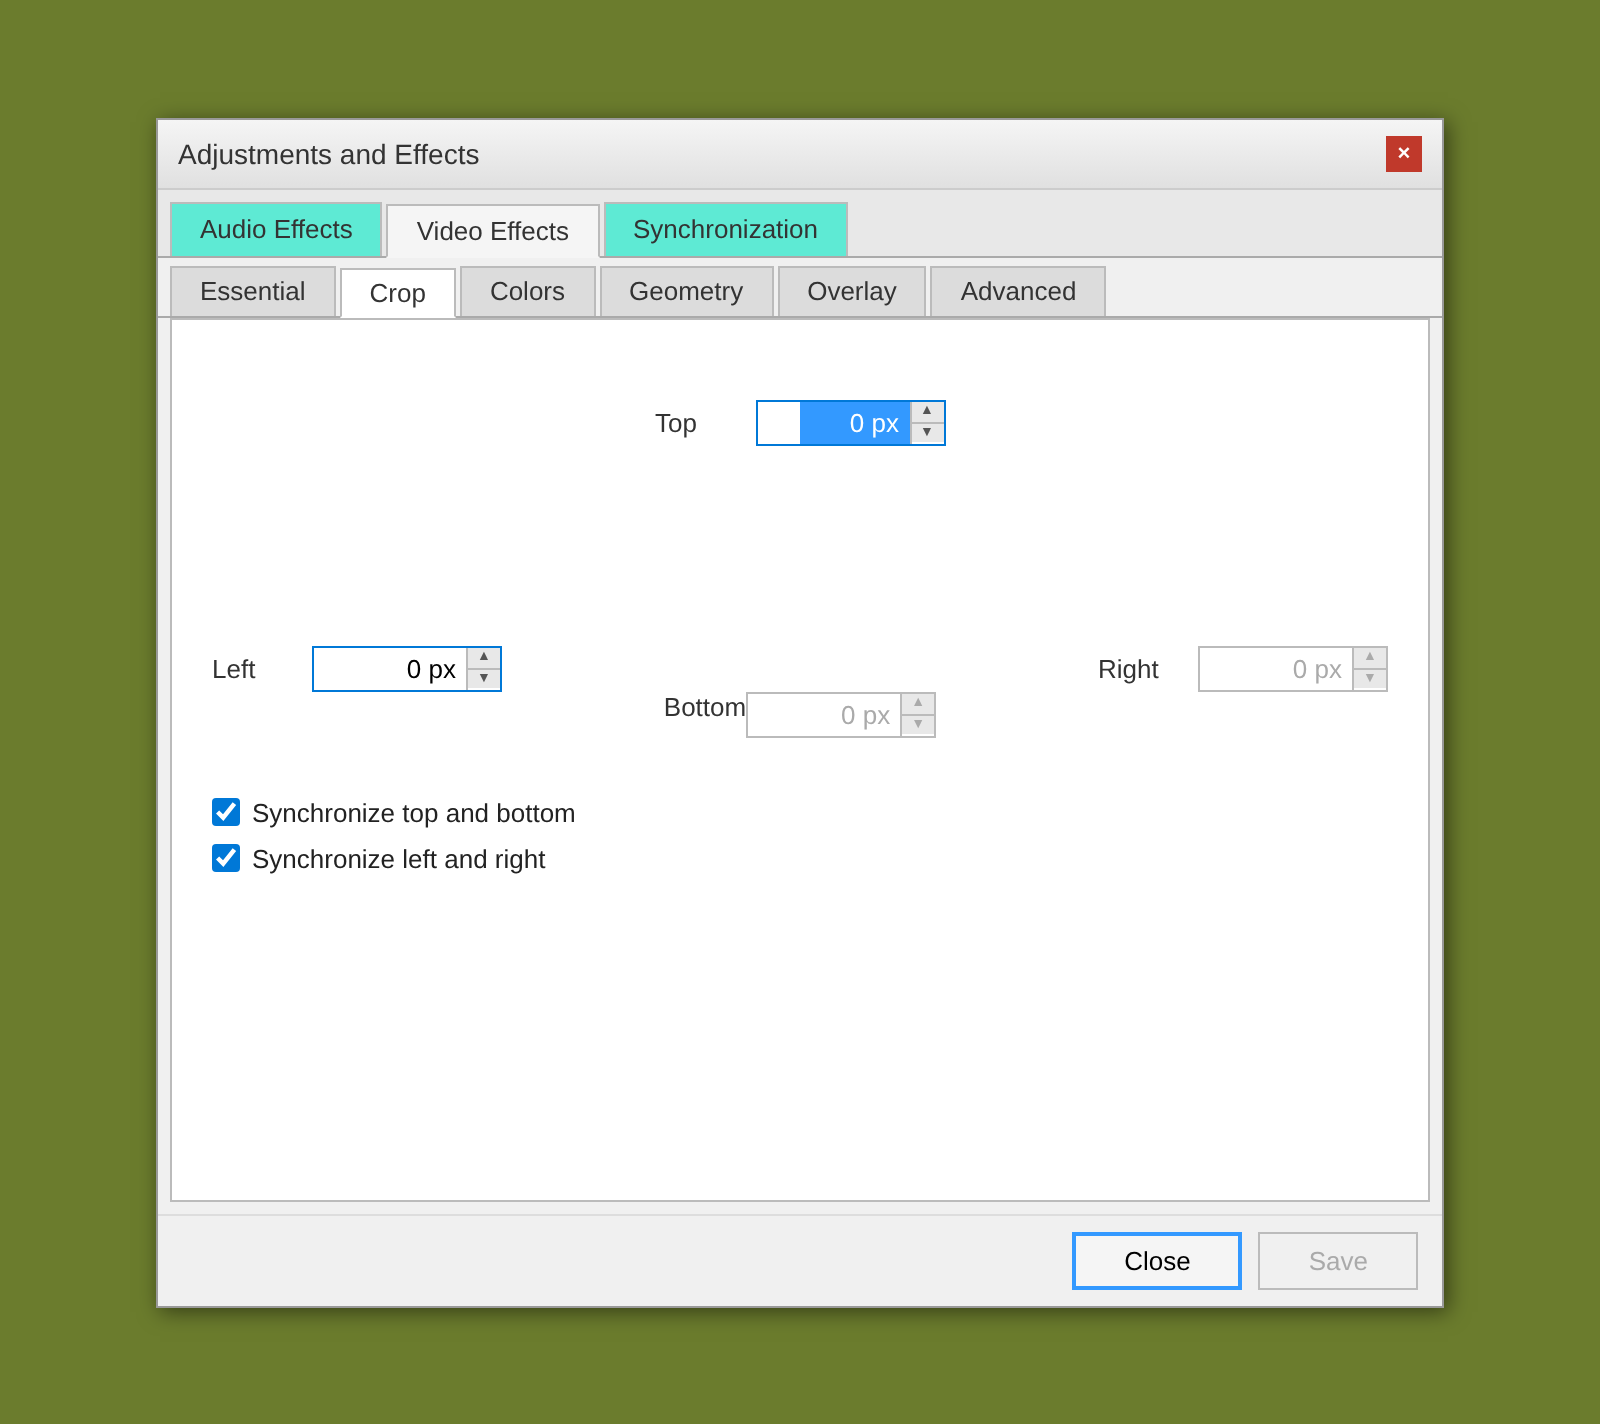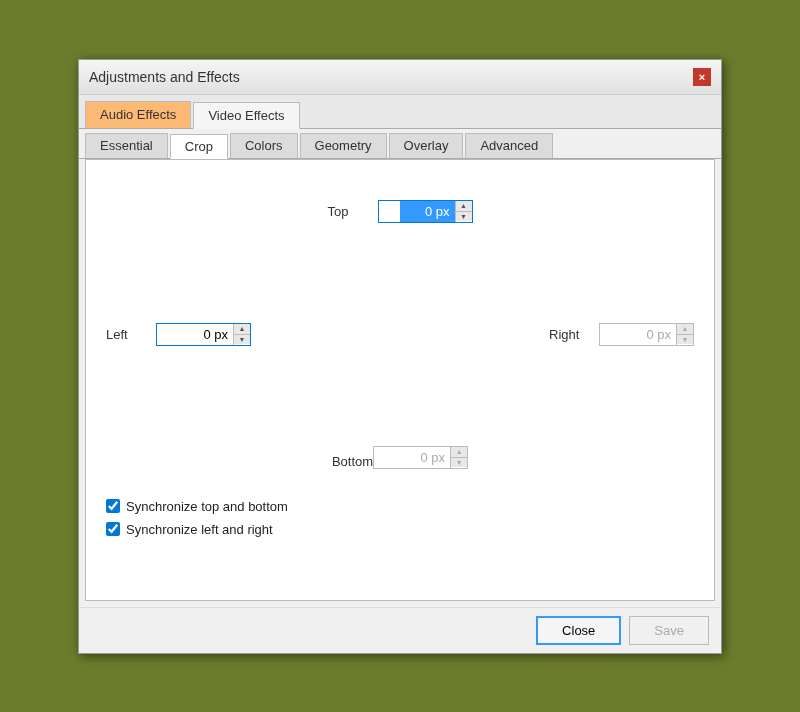--- a/index.html
+++ b/index.html
@@ -52,21 +52,21 @@
     .main-tabs {
       display: flex;
       border-bottom: 1px solid #aaa;
       background: #e8e8e8;
       padding: 6px 6px 0 6px;
       gap: 2px;
     }
     .main-tab {
       padding: 5px 14px;
       border: 1px solid #bbb;
-      background: #fdba74;
+      background: #5eead4;
       cursor: pointer;
       border-bottom: none;
       color: #333;
       font-size: 13px;
     }
     .main-tab.active {
       background: #f5f5f5;
       border-bottom: 1px solid #f5f5f5;
       z-index: 1;
       position: relative;
@@ -120,23 +120,22 @@
     }
     .row-middle {
       display: flex;
       align-items: center;
       width: 100%;
       justify-content: space-between;
       margin-top: 100px;
     }
     .row-bottom {
       display: flex;
-      align-items: flex-end;
+      align-items: flex-start;
       gap: 0;
-      margin-top: 100px;
       align-self: center;
     }
     .field-label {
       font-size: 13px;
       color: #333;
       min-width: 40px;
     }
     .spin-input {
       display: flex;
       align-items: stretch;
@@ -245,20 +244,23 @@
     <span class="title-bar-title">Adjustments and Effects</span>
     <button class="close-btn">×</button>
   </div>
 
   <div class="main-tabs">
     <div class="main-tab">
       <span>Audio Effects</span>
     </div>
     <div class="main-tab active">
       <span>Video Effects</span>
+    </div>
+    <div class="main-tab">
+      <span>Synchronization</span>
     </div>
   </div>
 
   <div class="sub-tabs">
     <div class="sub-tab">
       <span>Essential</span>
     </div>
     <div class="sub-tab active">
       <span>Crop</span>
     </div>

